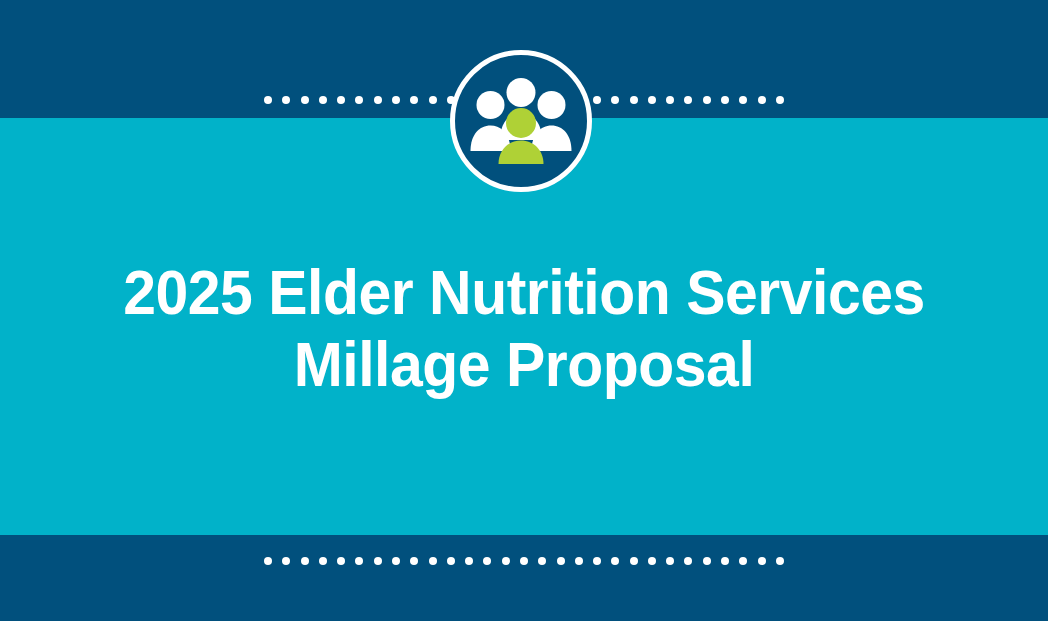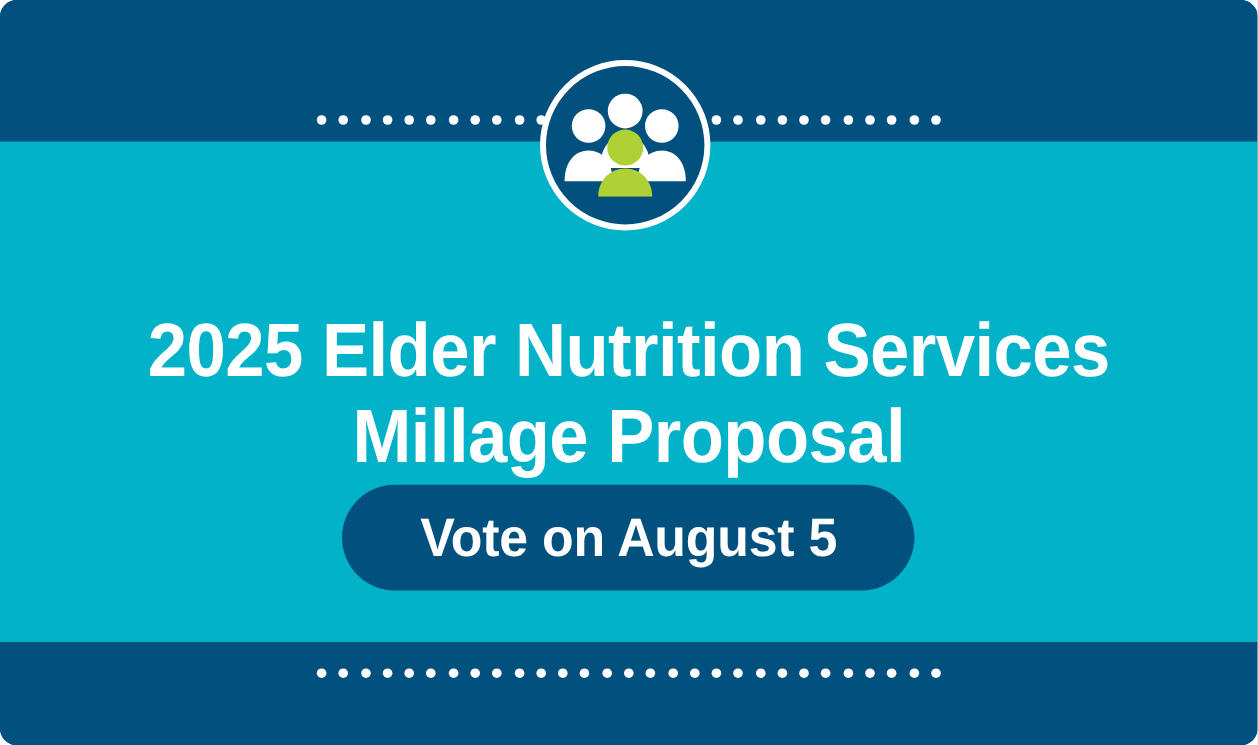--- a/index.html
+++ b/index.html
@@ -8,21 +8,20 @@
     background: #ffffff;
   }
   #poster {
     position: relative;
     width: 1048px;
     height: 621px;
     overflow: hidden;
     font-family: "Liberation Sans", "DejaVu Sans", sans-serif;
     background: #01507d;
     user-select: none;
-    border-radius: 14px;
   }
 
   
   .band-top {
     position: absolute;
     left: 0; top: 0;
     width: 1048px;
     height: 118px;
     background: #01507d;
   }
@@ -199,23 +198,20 @@
         <path d="M29.5 86 C29.5 72 39.5 62.5 52 62.5 C64.5 62.5 74.5 72 74.5 86 Z"></path>
       </g>
     </svg>
   </div>
 
   <h1 class="headline">
     <span class="hl-line">2025 Elder Nutrition Services</span>
     <span class="hl-line">Millage Proposal</span>
   </h1>
 
-  <button class="cta">
-    <span class="cta-label">Vote on August 5</span>
-  </button>
 
   <div class="dot-rule dot-rule-bottom">
       <span class="dot"></span>
       <span class="dot"></span>
       <span class="dot"></span>
       <span class="dot"></span>
       <span class="dot"></span>
       <span class="dot"></span>
       <span class="dot"></span>
       <span class="dot"></span>

